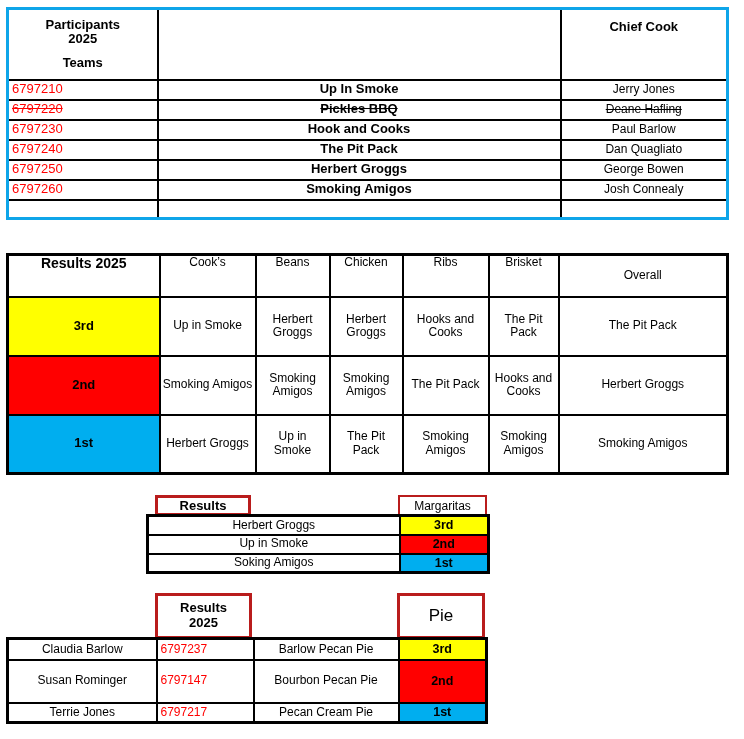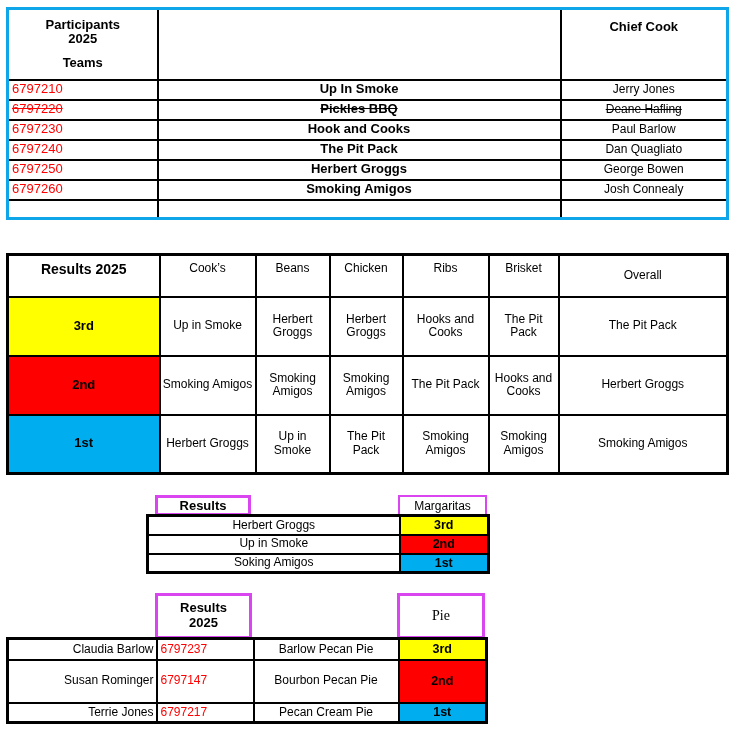--- a/index.html
+++ b/index.html
@@ -27,49 +27,49 @@
   #t1 .erow td { height: 19px; }
   .t1-title { font-weight: bold; font-size: 13px; vertical-align: middle; }
   .t1-title .gap { height: 9px; }
   .cc-hdr { font-weight: bold; font-size: 13px; vertical-align: top; padding-top: 10px; }
   .idcell { text-align: left; padding-left: 3px; font-size: 13px; }
   .teamcell { font-weight: bold; font-size: 13px; }
   .cookcell { font-size: 12px; }
 
   
   #t2 { left: 6px; top: 253px; width: 720px; border: 3px solid #000; }
-  #t2 .hrow td { height: 42px; vertical-align: top; padding-top: 6px; font-size: 12px; }
+  #t2 .hrow td { height: 42px; vertical-align: top; padding-top: 0; font-size: 12px; }
   #t2 .hrow td.t2-title { font-weight: bold; font-size: 14px; }
   #t2 .hrow td.mid { vertical-align: middle; padding-top: 0; }
   #t2 .drow td { height: 59px; }
   .rankcell { font-weight: bold; font-size: 13px; }
 
   
   .hbox {
-    position: absolute; border: 3px solid #d946ef; background: #fff;
+    position: absolute; border: 3px solid #b91c1c; background: #fff;
     display: flex; flex-direction: column; align-items: center; justify-content: center;
     text-align: center;
   }
   #t3-results-box { left: 155px; top: 495px; width: 96px; height: 21px; font-weight: bold; font-size: 13px; }
   #t3-marg-box   { left: 398px; top: 495px; width: 89px; height: 21px; border-width: 2px; font-size: 12px; }
   #t4-results-box{ left: 155px; top: 593px; width: 97px; height: 46px; font-weight: bold; font-size: 13px; line-height: 1.15; }
-  #t4-pie-box    { left: 397px; top: 593px; width: 88px; height: 46px; font-size: 14px; font-family: Liberation Serif, serif; }
+  #t4-pie-box    { left: 397px; top: 593px; width: 88px; height: 46px; font-size: 17px; font-family: Liberation Sans, sans-serif; }
 
   
   #t3 { left: 146px; top: 514px; width: 341px; border: 3px solid #000; }
   #t3 td { height: 19px; }
   #t3 .namecell { font-size: 12px; }
   #t3 .rankcell { font-size: 12.5px; }
 
   
   #t4 { left: 6px; top: 637px; width: 479px; border: 3px solid #000; }
   #t4 .r1 td { height: 21px; }
   #t4 .r2 td { height: 43px; }
   #t4 .r3 td { height: 20px; margin-top: 19px; }
-  #t4 .namecell { font-size: 12px; text-align: right; }
+  #t4 .namecell { font-size: 12px; }
   #t4 .idcell { font-size: 12px; }
   #t4 .entrycell { font-size: 12px; }
   #t4 .rankcell { font-size: 12.5px; }
 </style>
 </head>
 <body>
 
 <div class="sheet">
 
   <table id="t1">

